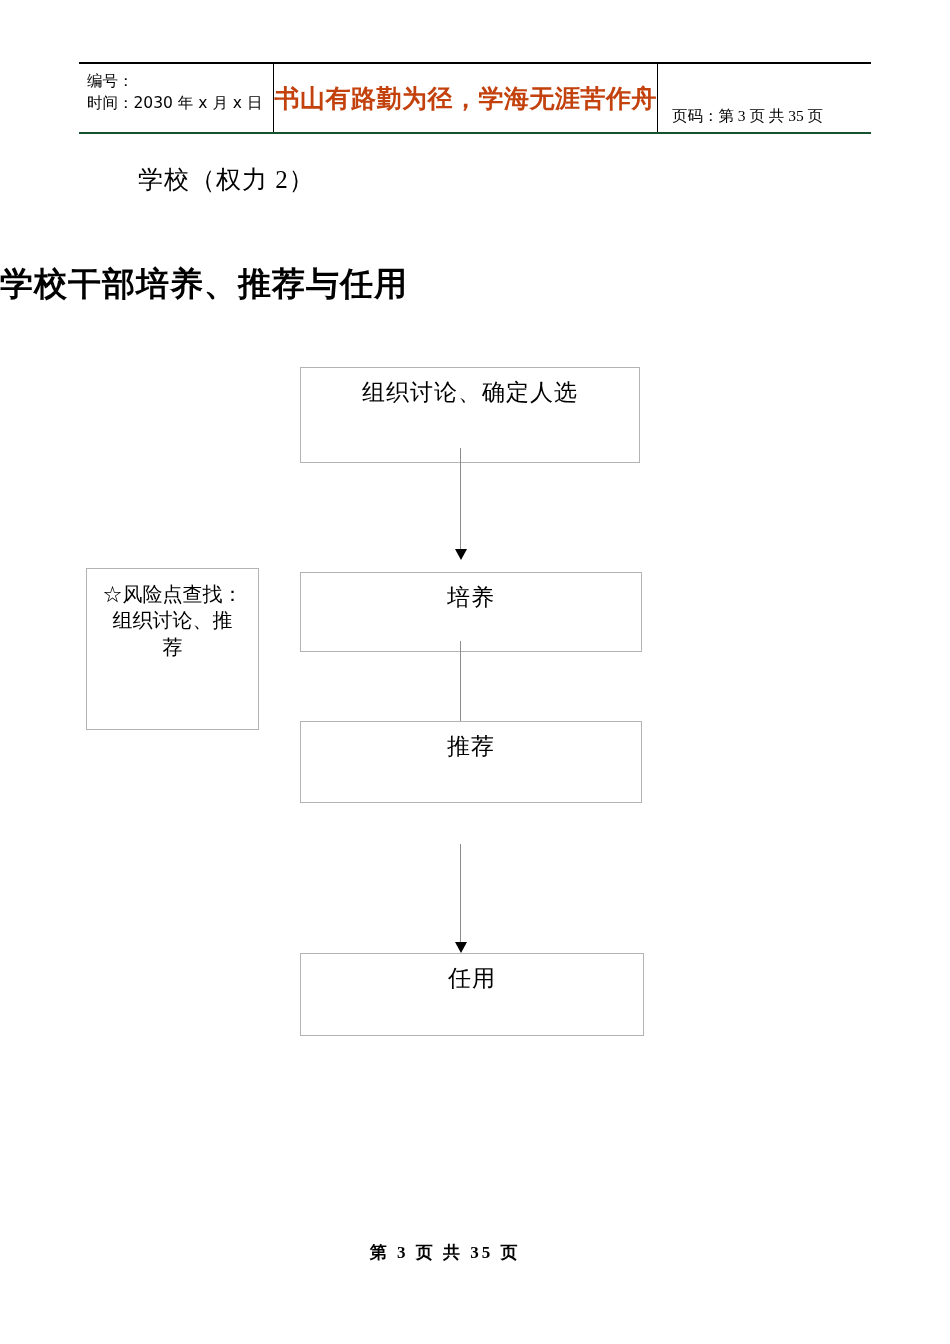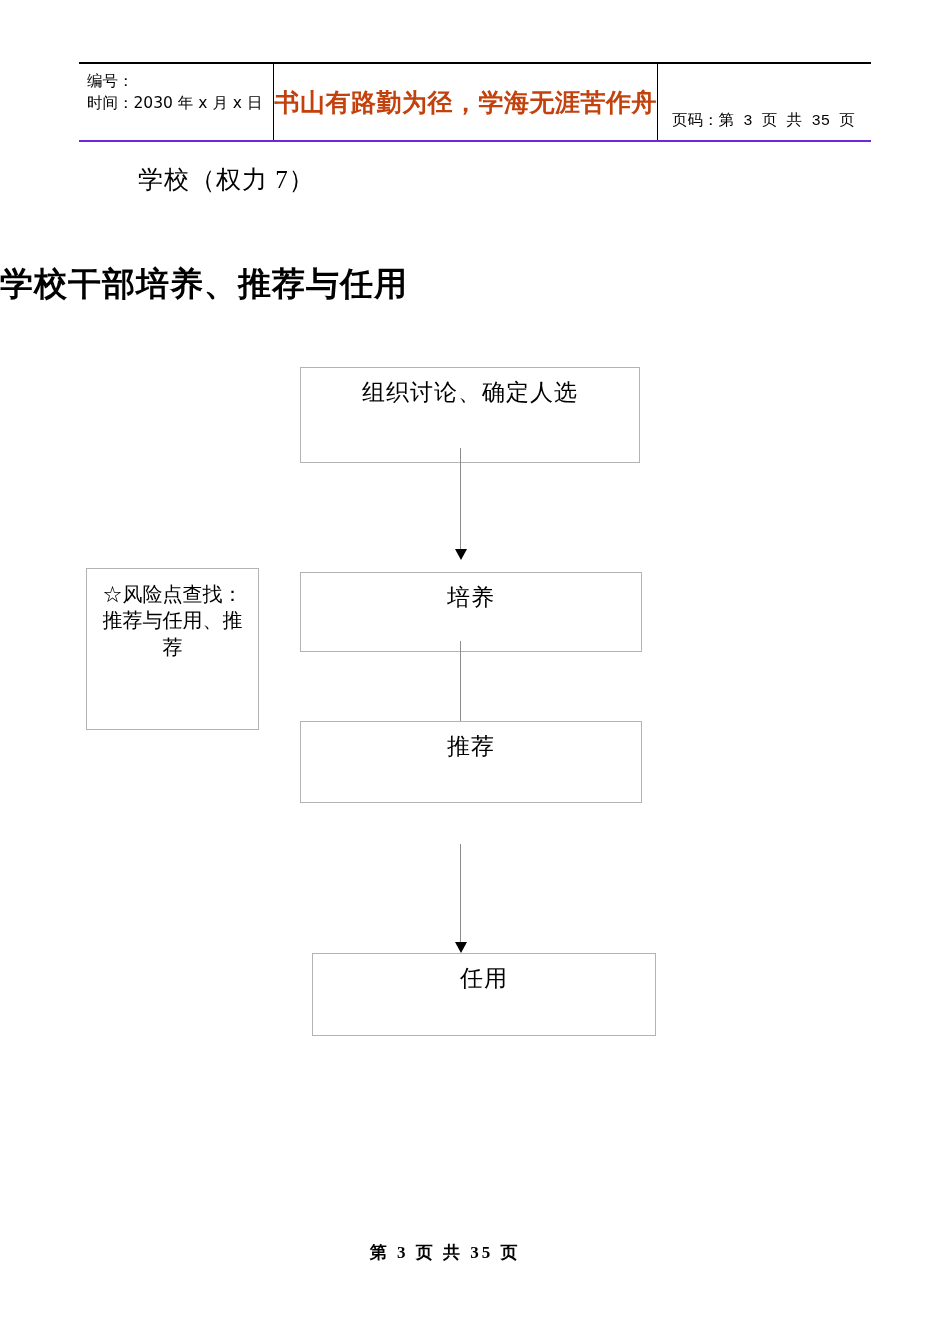--- a/index.html
+++ b/index.html
@@ -15,23 +15,23 @@
     color: #000000;
     overflow: hidden;
   }
 
   
   .page-header {
     position: absolute;
     left: 79px;
     top: 62px;
     width: 792px;
-    height: 80px;
+    height: 72px;
     border-top: 2px solid #000;
-    border-bottom: 2px solid #6d28d9;
+    border-bottom: 2px solid #14532d;
     box-sizing: border-box;
     display: flex;
     align-items: stretch;
   }
   .hdr-cell {
     box-sizing: border-box;
     display: flex;
     align-items: center;
   }
   .hdr-left {
@@ -57,21 +57,21 @@
     font-weight: bold;
     font-size: 25px;
     letter-spacing: 0.5px;
     white-space: nowrap;
   }
   .hdr-right {
     width: 218px;
     padding-left: 14px;
   }
   .hdr-right .pageinfo {
-    font-family: Liberation Mono, monospace;
+    font-family: Liberation Serif, serif;
     font-size: 15.5px;
     white-space: nowrap;
     margin-top: 36px;
   }
 
   
   .subtitle {
     position: absolute;
     left: 138px;
     top: 163px;
@@ -99,21 +99,21 @@
     border: 1px solid #b3b3b3;
     background: #ffffff;
     text-align: center;
     font-size: 23px;
     letter-spacing: 1px;
     padding-top: 9px;
   }
   #box-1 { left: 300px; top: 367px; width: 340px; height: 96px; }
   #box-2 { left: 300px; top: 560px; width: 342px; height: 80px; margin-top: 12px; }
   #box-3 { left: 300px; top: 721px; width: 342px; height: 82px; }
-  #box-4 { left: 312px; top: 953px; width: 344px; height: 83px; }
+  #box-4 { left: 300px; top: 953px; width: 344px; height: 83px; }
 
   .risk-box {
     position: absolute;
     left: 86px;
     top: 568px;
     width: 173px;
     height: 162px;
     box-sizing: border-box;
     border: 1px solid #b3b3b3;
     background: #ffffff;
@@ -184,34 +184,34 @@
   <div class="hdr-cell hdr-mid">
     <div class="motto">书山有路勤为径，学海无涯苦作舟</div>
   </div>
 
   <div class="hdr-cell hdr-right">
     <div class="pageinfo">页码：第 3 页  共 35 页</div>
   </div>
 
 </div>
 
-<div class="subtitle">学校（权力 7）</div>
+<div class="subtitle">学校（权力 2）</div>
 
 <div class="main-title">学校干部培养、推荐与任用</div>
 
 <div class="flow-box" id="box-1">组织讨论、确定人选</div>
 
 <div class="connector" id="conn-1">
   <div class="stem"></div>
   <div class="head"></div>
 </div>
 
 <div class="risk-box">
   <div class="risk-line1"><span>☆</span><span>风险点查找：</span></div>
-  <div>推荐与任用、推</div>
+  <div>组织讨论、推</div>
   <div>荐</div>
 </div>
 
 <div class="flow-box" id="box-2">培养</div>
 
 <div class="connector" id="conn-2">
   <div class="stem"></div>
   <div class="head"></div>
 </div>
 

